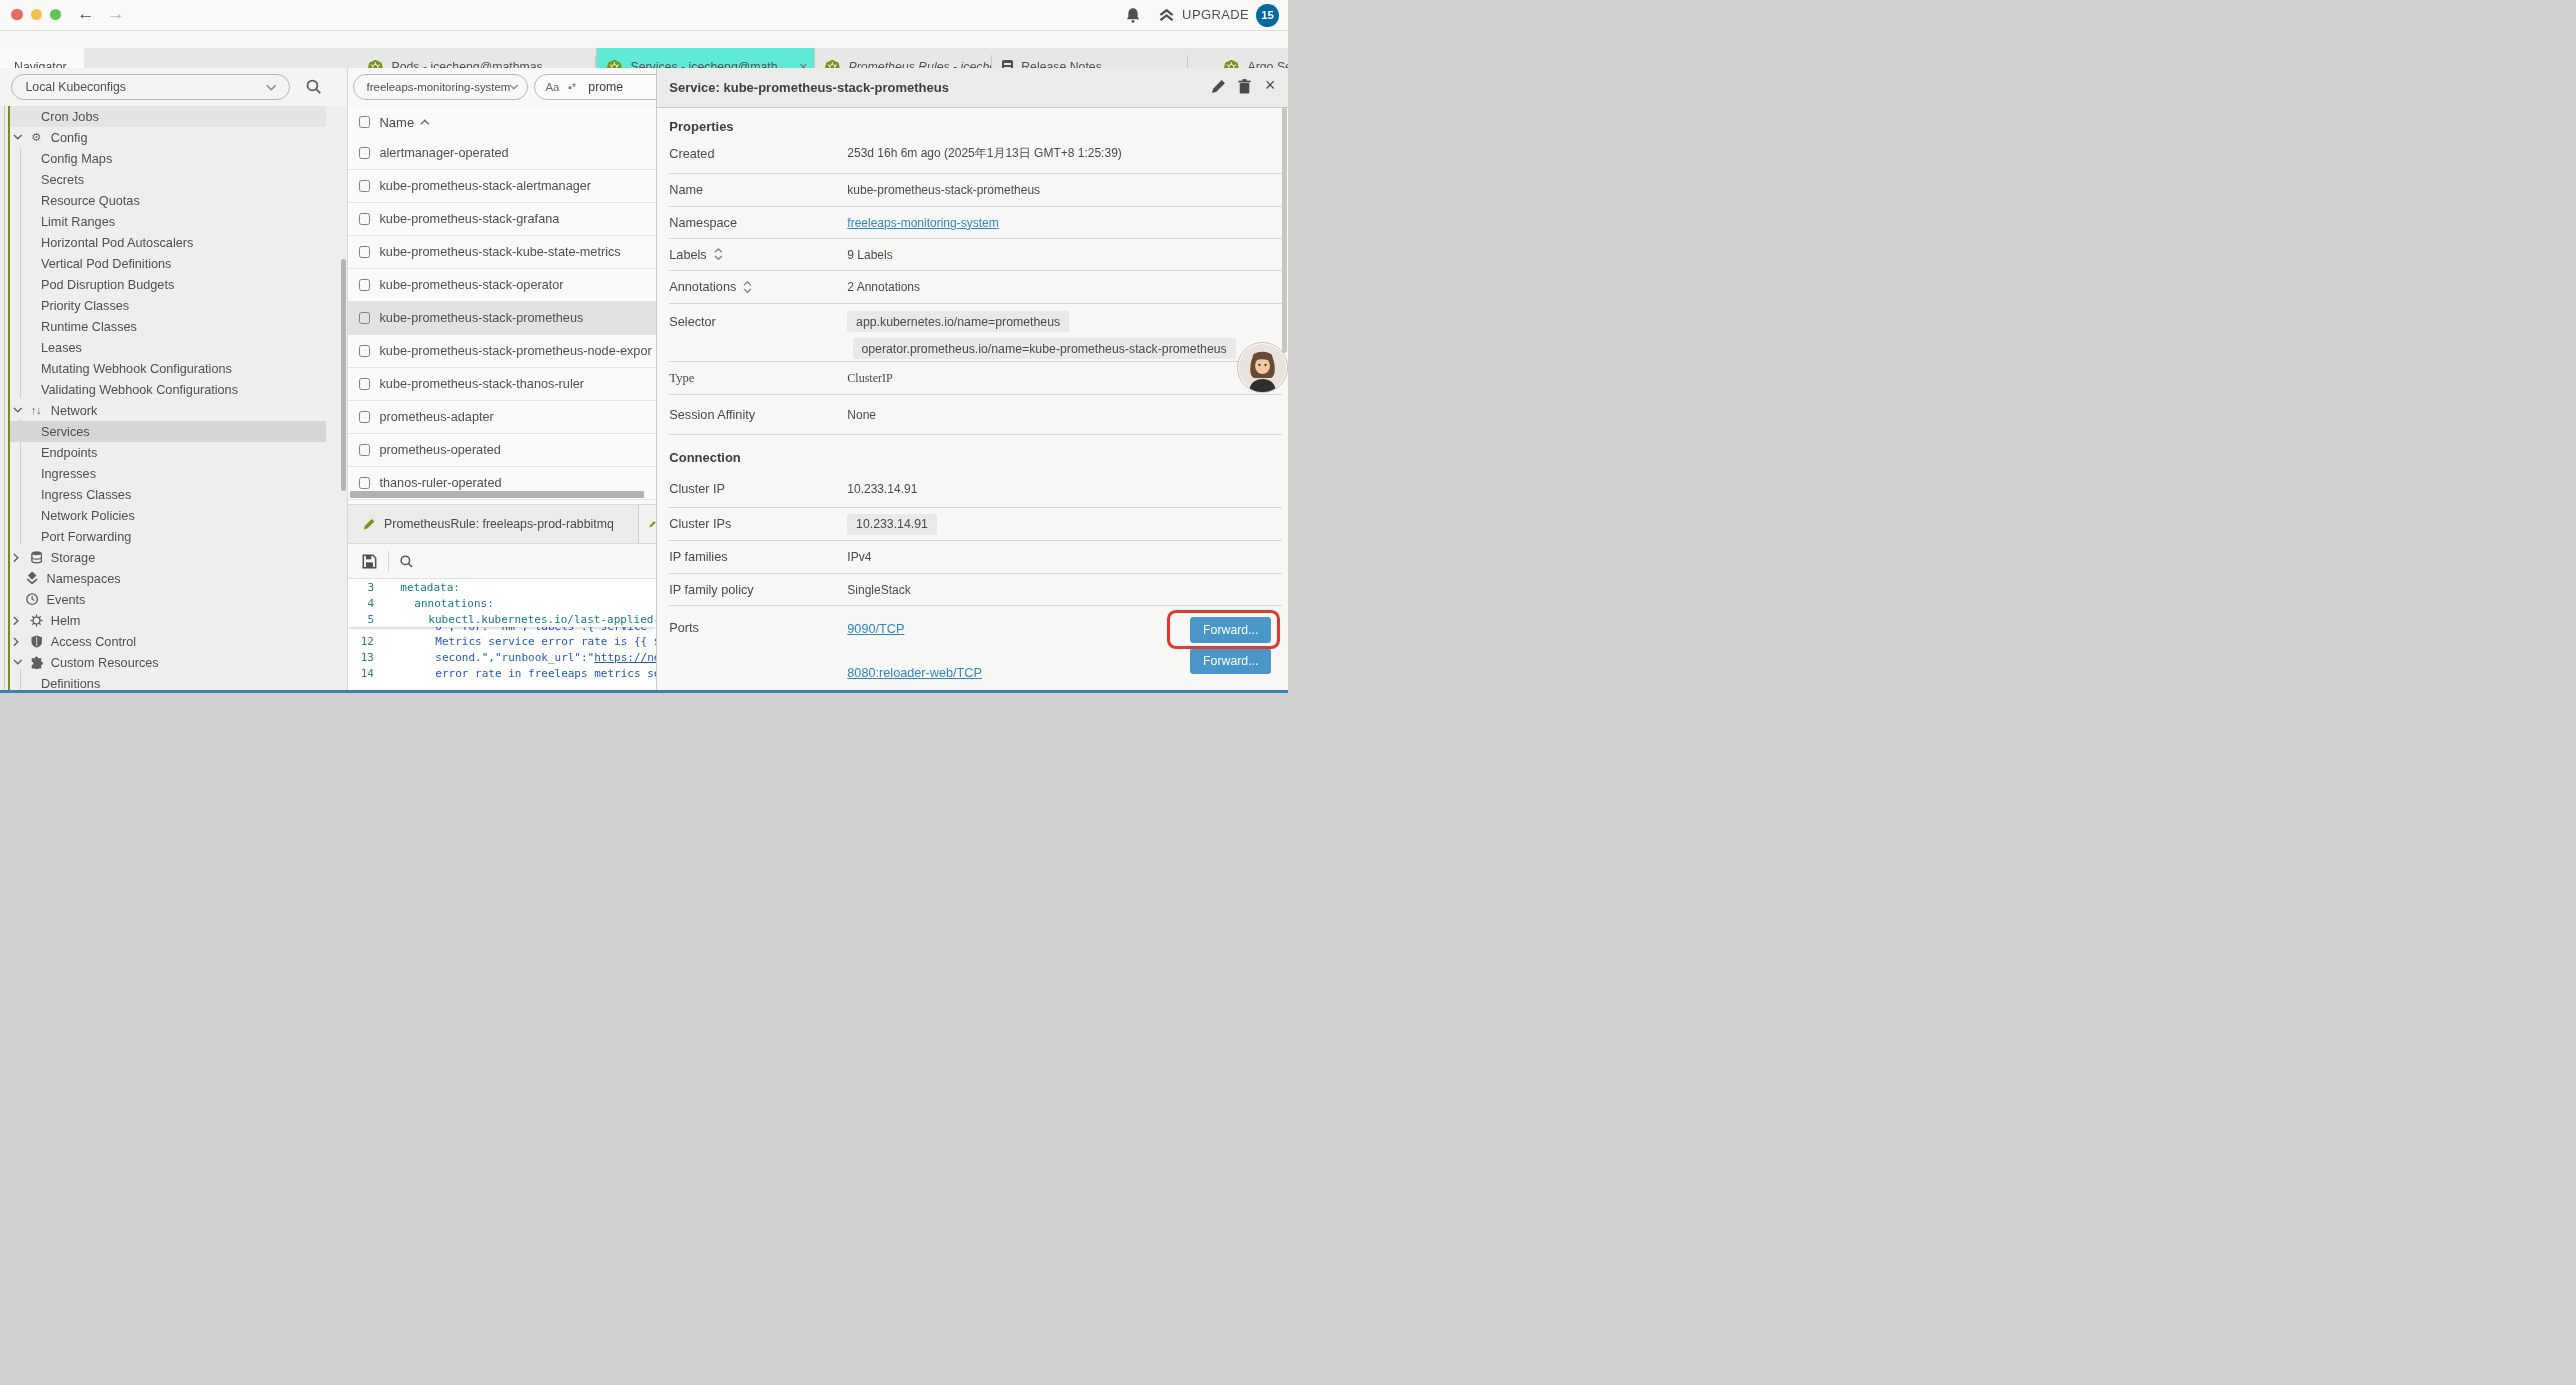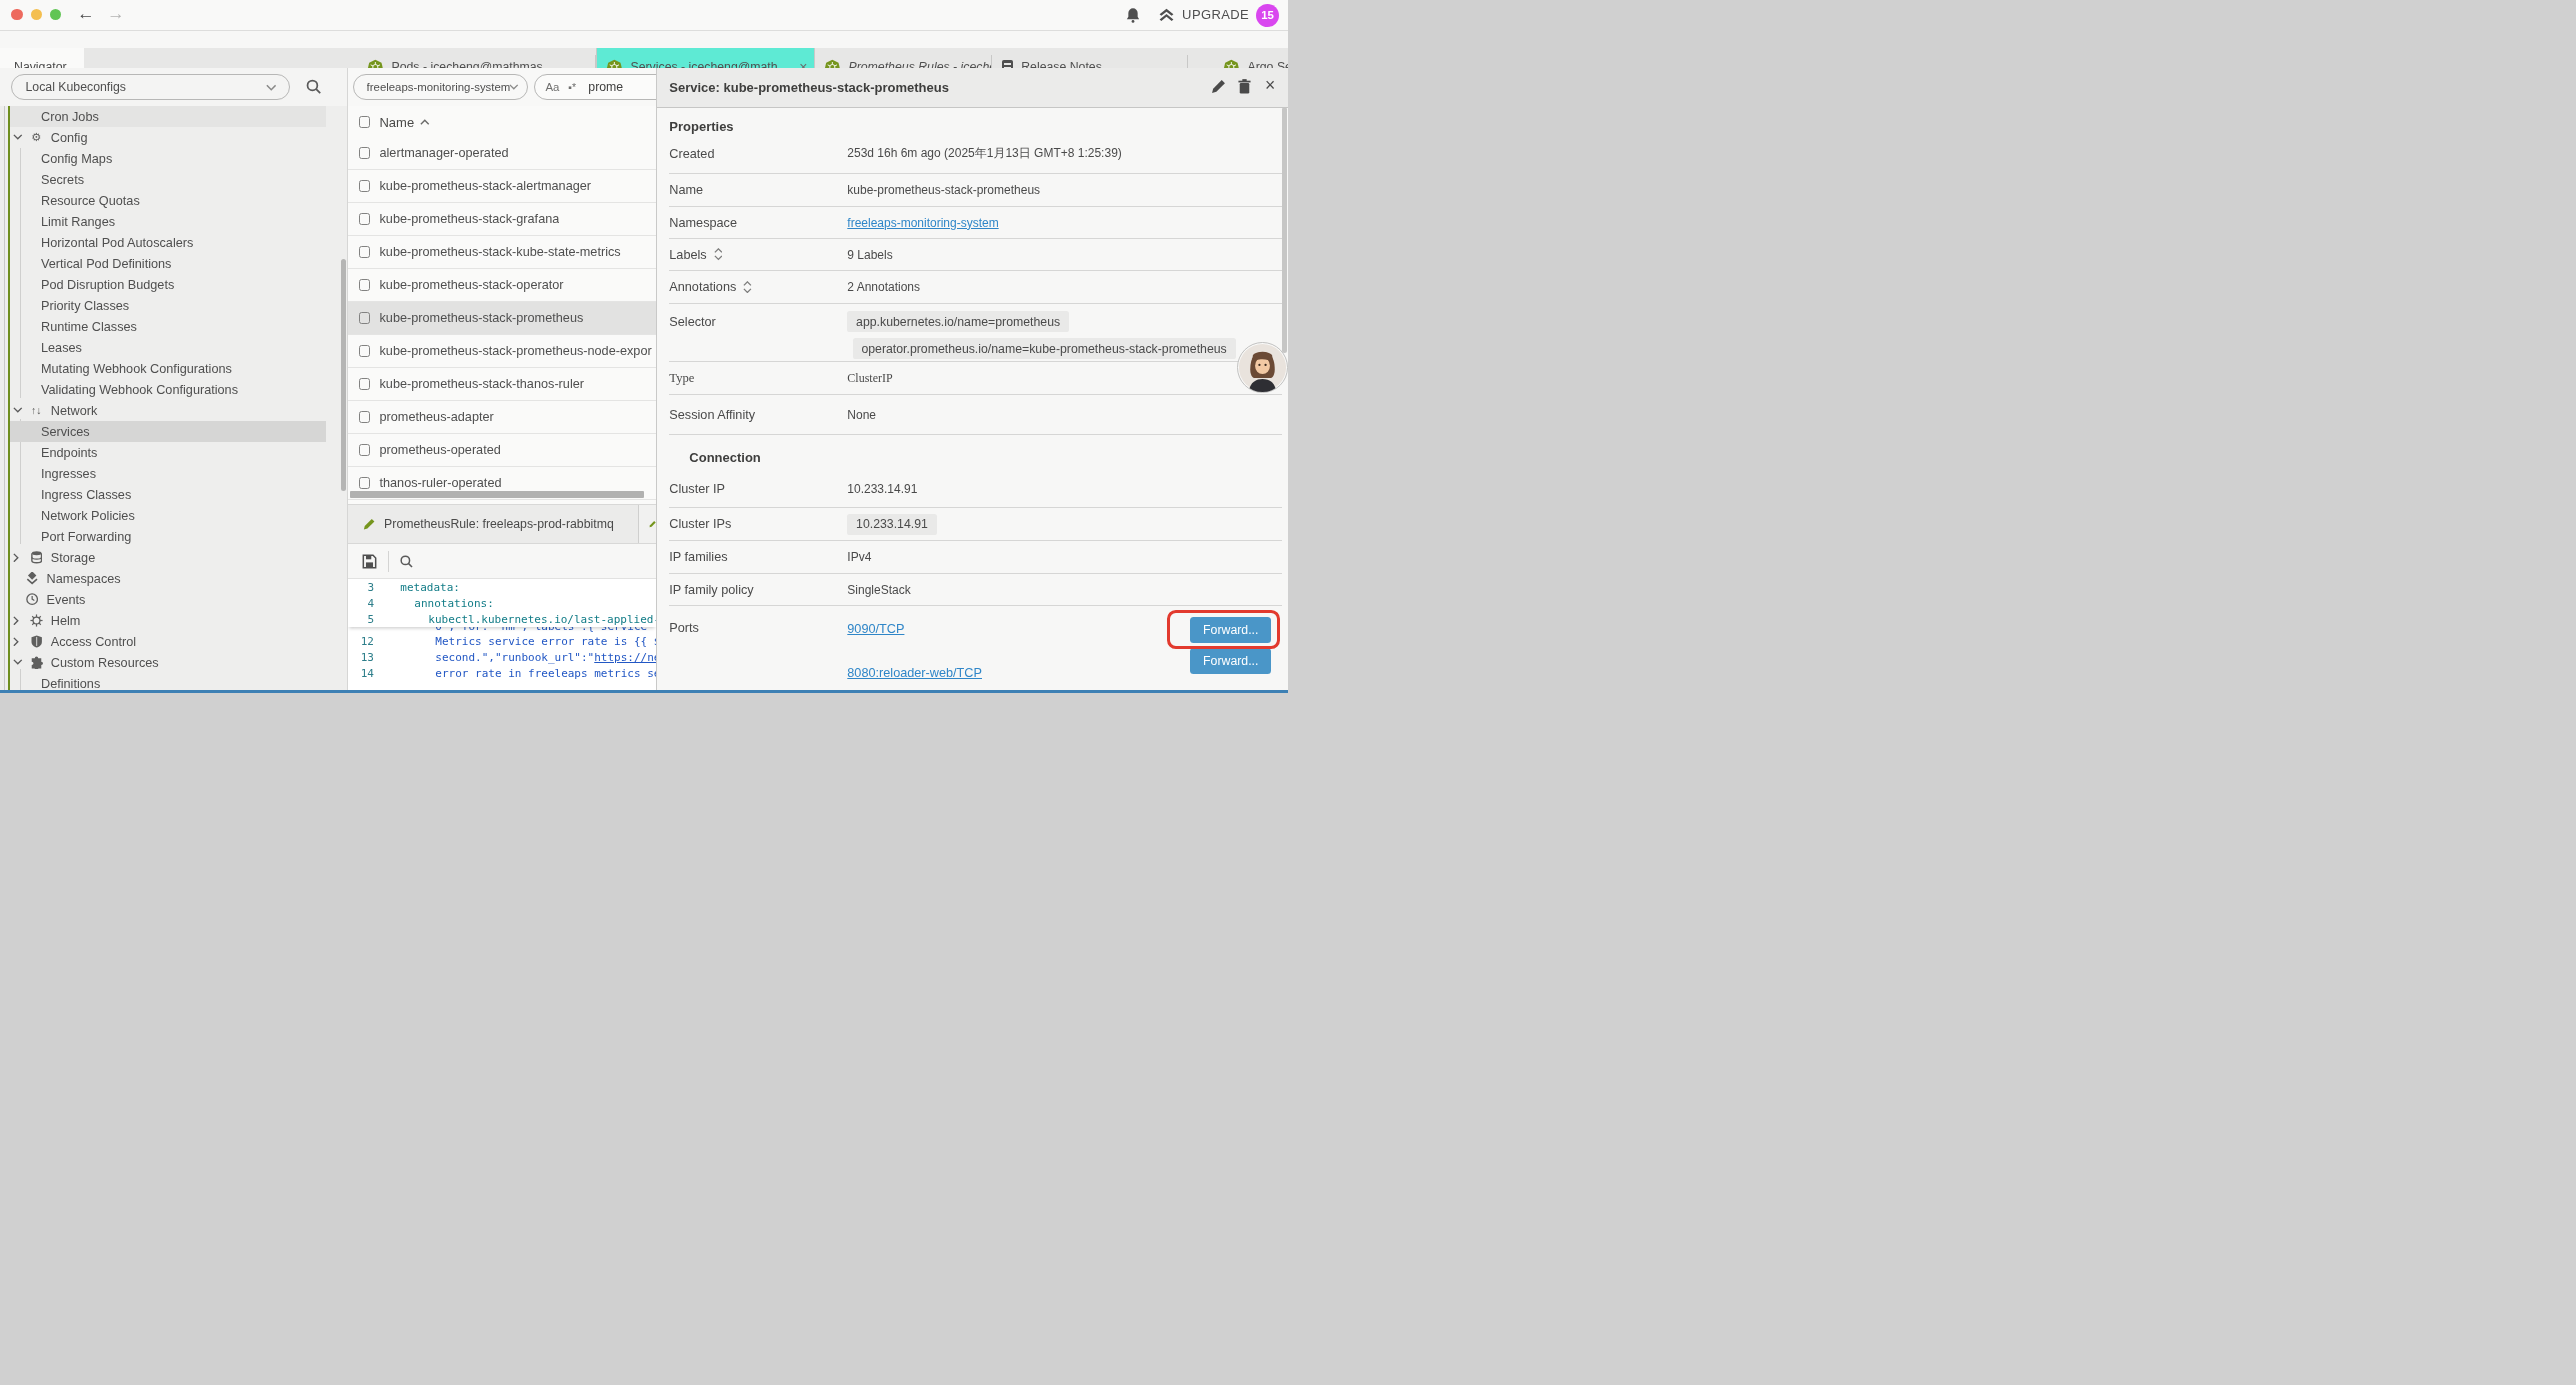--- a/index.html
+++ b/index.html
@@ -124,21 +124,21 @@
           <circle cx="9" cy="16.4" r="1.6" fill="#4f4f4f"></circle>
         </svg>
     </span>
     <span class="upgrade">
       <svg width="19" height="17.5" viewBox="0 0 22 20">
           <path d="M3 9.5 11 3l8 6.5-2 1.8-6-4.9-6 4.9z" fill="#4f4f4f"></path>
           <path d="M3 15.5 11 9l8 6.5-2 1.8-6-4.9-6 4.9z" fill="#4f4f4f"></path>
         </svg>
       <span class="upgrade-text">UPGRADE</span>
     </span>
-    <span class="badge" style="background:#d946ef;">15</span>
+    <span class="badge" style="background:#0369a1;">15</span>
   </div>
 
   <div class="tabstrip">
     <div class="navtab">
       <span>Navigator</span>
     </div>
 
     <div class="btab" style="left:358px;width:238px;">
       <svg class="k8s-hept" viewBox="0 0 20 20">
           <polygon points="10,0.8 17.4,4.4 19.2,12.2 14.1,18.5 5.9,18.5 0.8,12.2 2.6,4.4" fill="#75951d"></polygon>
@@ -617,21 +617,21 @@
       </div>
       <div class="drow" style="height:33px;font-family:Liberation Serif, serif;">
         <span class="dlabel">Type</span>
         <span class="dvalue">ClusterIP</span>
       </div>
       <div class="drow" style="height:40px;">
         <span class="dlabel">Session Affinity</span>
         <span class="dvalue">None</span>
       </div>
 
-      <div class="sechead" style="height:35px;padding-bottom:5.3px;box-sizing:border-box;margin-left:20px;">Connection</div>
+      <div class="sechead" style="height:35px;padding-bottom:5.3px;box-sizing:border-box;">Connection</div>
 
       <div class="drow" style="height:38px;">
         <span class="dlabel">Cluster IP</span>
         <span class="dvalue">10.233.14.91</span>
       </div>
       <div class="drow" style="height:33px;">
         <span class="dlabel">Cluster IPs</span>
         <span class="chip">10.233.14.91</span>
       </div>
       <div class="drow" style="height:33px;">

